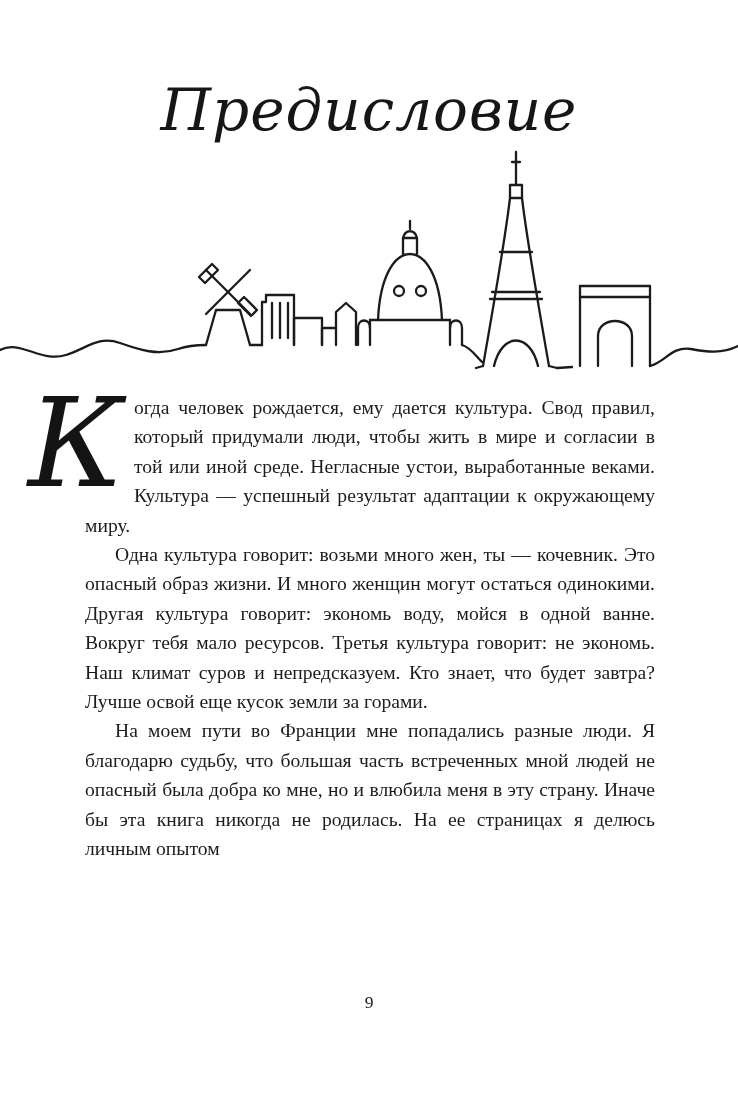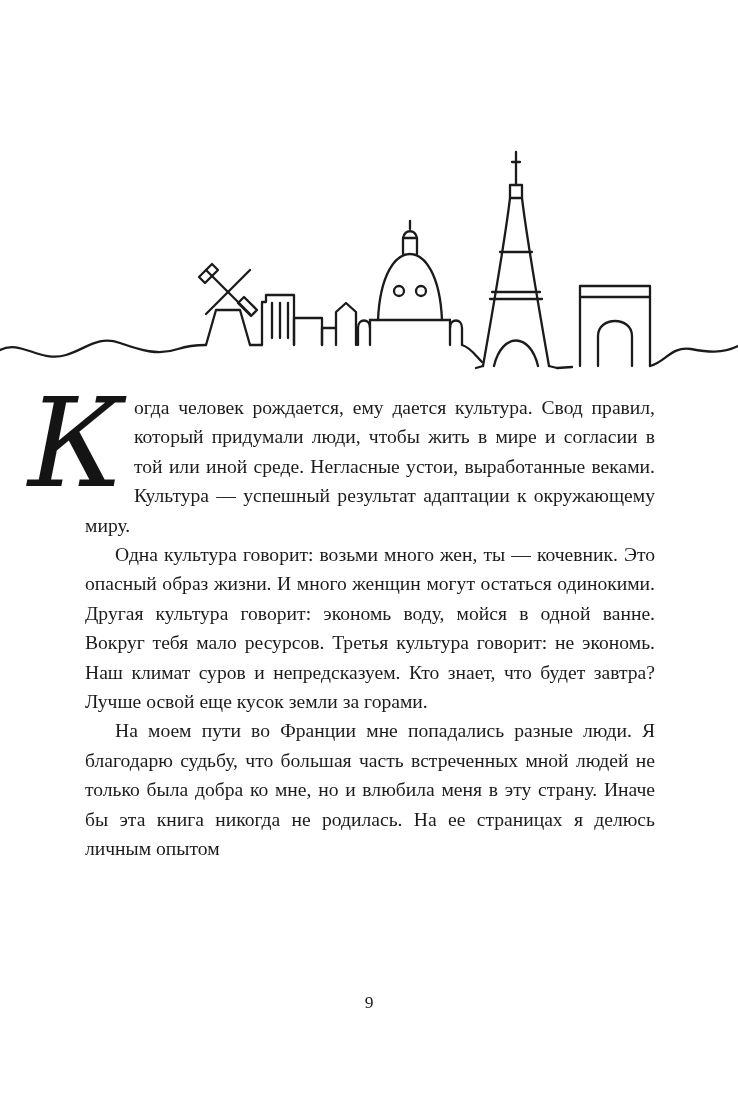--- a/index.html
+++ b/index.html
@@ -65,20 +65,21 @@
     text-align:center;
     font-size:17.5px;
     color:#1c1c1c;
   }
 </style>
 </head>
 <body>
 
 <div class="page">
 
+  <h1 class="title">Предисловие</h1>
 
   <div class="skyline">
     <svg viewBox="0 0 738 242" xmlns="http://www.w3.org/2000/svg">
 
       <g>
         <path d="M 0 210 C 20 199, 40 223, 66 215 C 86 209, 98 195, 120 203 C 140 210, 158 216, 178 209 C 190 205, 199 205, 206 205"></path>
       </g>
 
       <g>
         <path d="M 206 205 L 216 170 L 240 170 L 250 205"></path>
@@ -133,18 +134,18 @@
 
       <g>
         <path d="M 650 226 C 666 222, 671 206, 691 209 C 707 212, 722 214, 738 206"></path>
       </g>
     </svg>
   </div>
 
   <div class="body" lang="ru">
     <p><span class="dropcap">К</span><span>огда человек рождается, ему дается культура. Свод правил, который придумали люди, чтобы жить в мире и согласии в той или иной среде. Негласные устои, выработанные веками. Культура — успешный результат адаптации к окружающему миру.</span></p>
     <p class="indent">Одна культура говорит: возьми много жен, ты — кочевник. Это опасный образ жизни. И много женщин могут остаться одинокими. Другая культура говорит: экономь воду, мойся в одной ванне. Вокруг тебя мало ресурсов. Третья культура говорит: не экономь. Наш климат суров и непредсказуем. Кто знает, что будет завтра? Лучше освой еще кусок земли за горами.</p>
-    <p class="indent">На моем пути во Франции мне попадались разные люди. Я благодарю судьбу, что большая часть встреченных мной людей не только была добра ко мне, но и влюбила меня в эту страну. Иначе бы эта книга никогда не родилась. На ее страницах я делюсь личным опытом</p>
+    <p class="indent">На моем пути во Франции мне попадались разные люди. Я благодарю судьбу, что большая часть встреченных мной людей не опасный была добра ко мне, но и влюбила меня в эту страну. Иначе бы эта книга никогда не родилась. На ее страницах я делюсь личным опытом</p>
   </div>
 
   <div class="pagenum">9</div>
 
 </div>
 
 </body></html>

